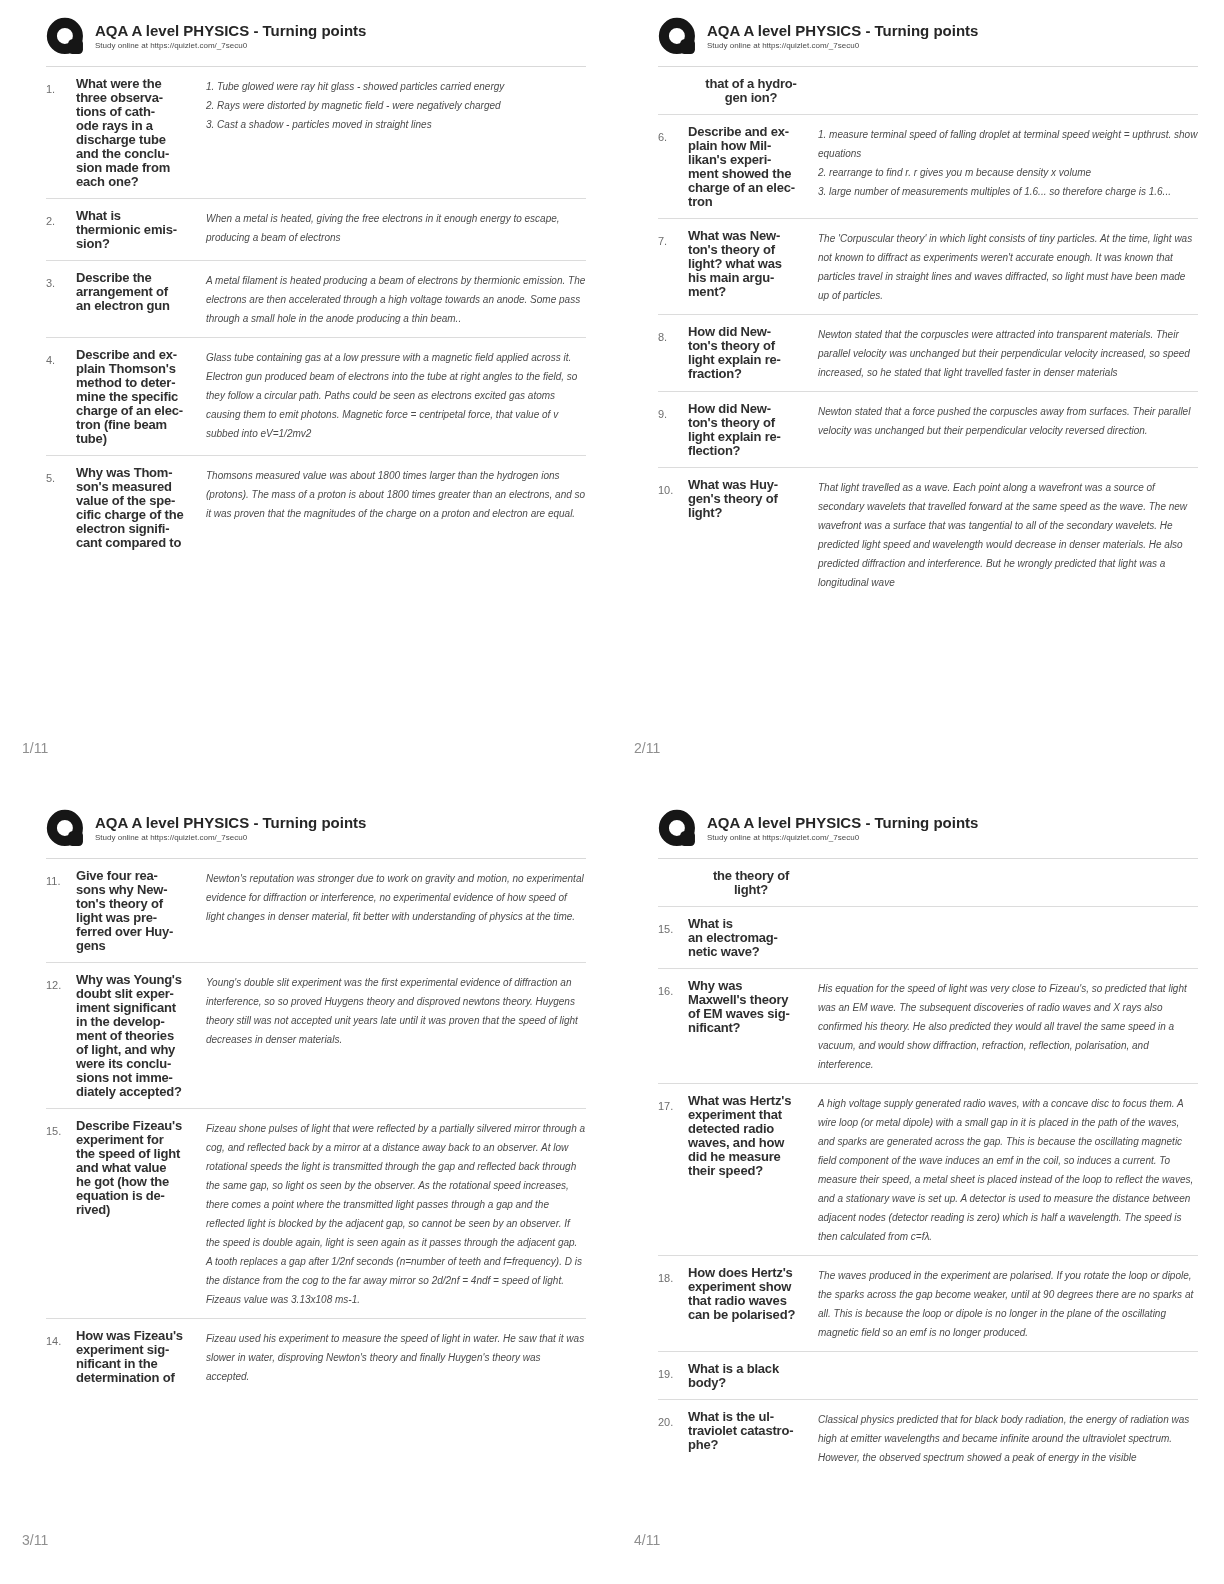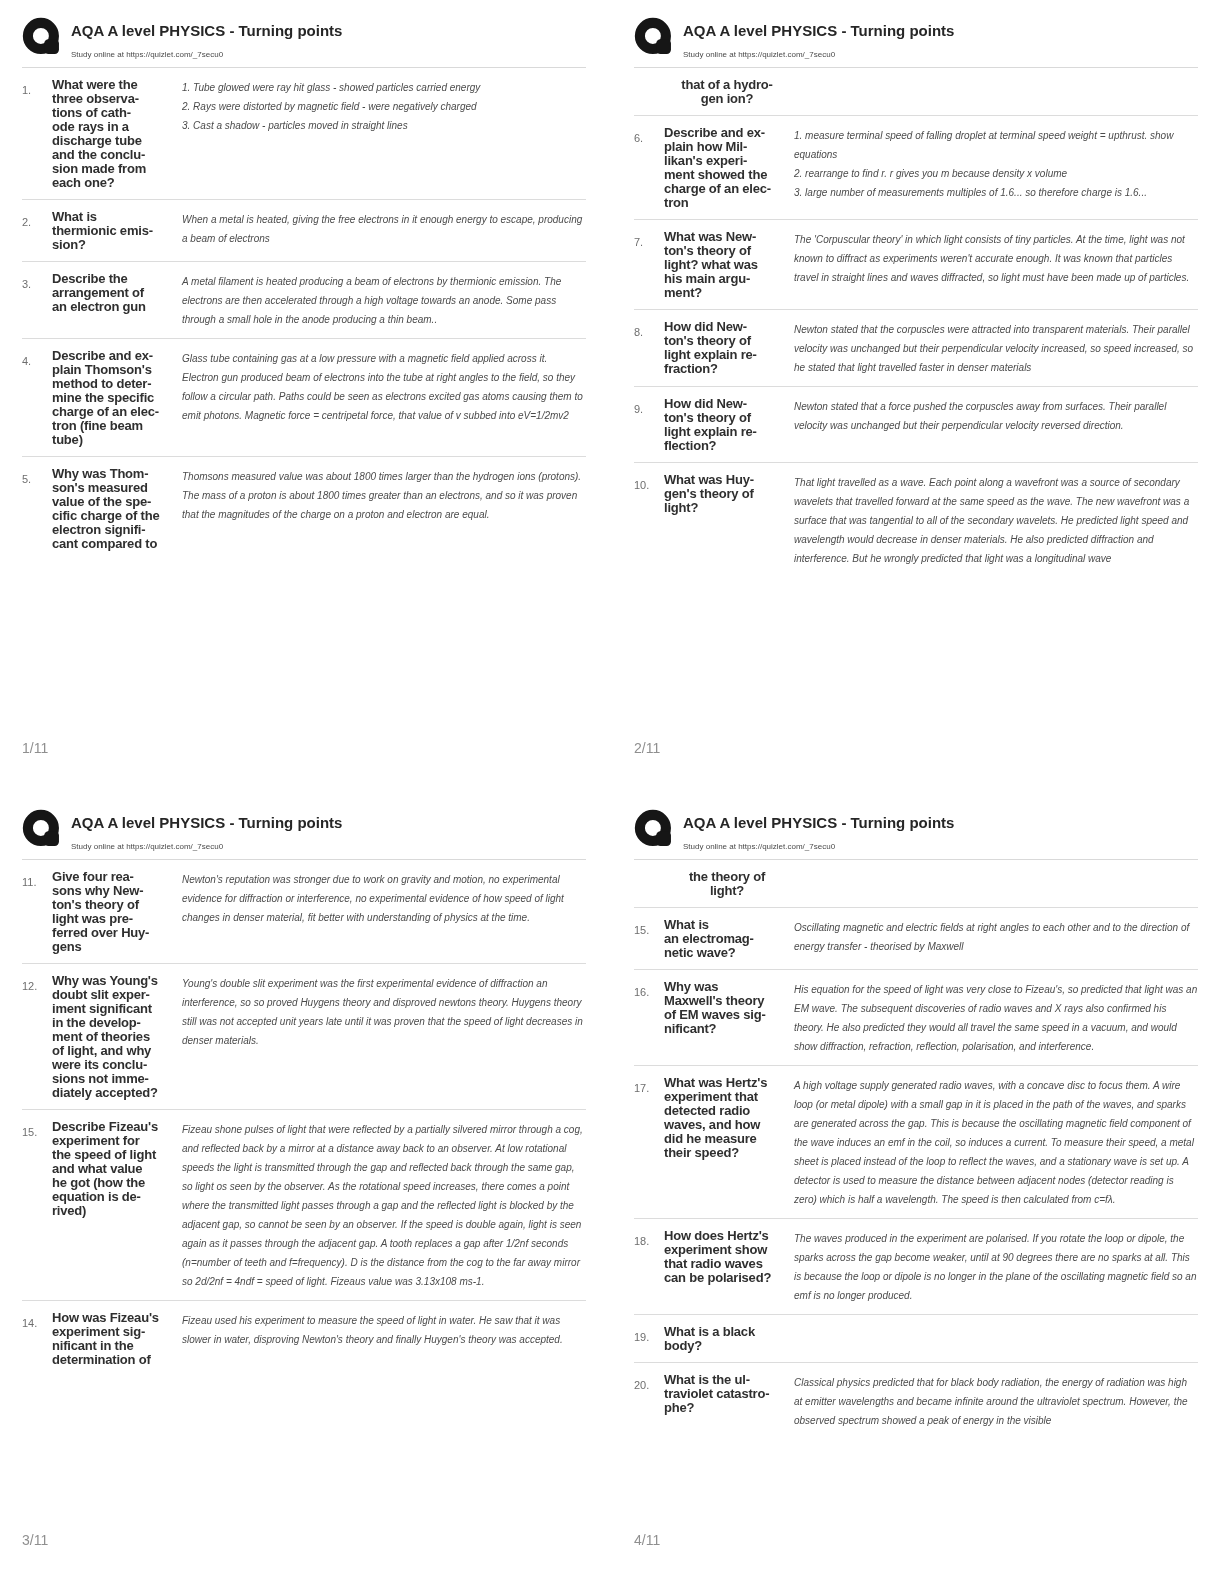--- a/index.html
+++ b/index.html
@@ -9,20 +9,21 @@
     background: #ffffff;
     font-family: "Liberation Sans", sans-serif;
     position: relative;
     color: #2f2f2f;
   }
   .page {
     position: absolute;
     width: 612px; height: 792px;
     overflow: hidden;
     background: #fff;
+    padding-left: 24px;
   }
   #page1 { left: 0;     top: 0; }
   #page2 { left: 612px; top: 0; }
   #page3 { left: 0;     top: 792px; }
   #page4 { left: 612px; top: 792px; }
 
   .page-inner { margin: 0 26px 0 22px; }
 
   .page-header {
     display: flex;
@@ -34,21 +35,21 @@
   .head-text { padding-top: 5px; }
   .doc-title {
     margin: 0;
     font-size: 15px;
     font-weight: bold;
     color: #262626;
     letter-spacing: 0;
     line-height: 18px;
   }
   .doc-subtitle {
-    margin: 10px 0 0 0;
+    margin: 1px 0 0 0;
     font-size: 8px;
     color: #4a4a4a;
     line-height: 10px;
   }
 
   .card-row {
     display: grid;
     grid-template-columns: 30px 130px 1fr;
     padding: 10px 0 9px 0;
   }
@@ -299,21 +300,20 @@
     <div class="cards">
         <div class="card-row continuation">
           <div class="card-q">the theory of
 light?</div>
         </div>
         <div class="card-row">
           <div class="card-num">15.</div>
           <div class="card-q">What is
 an electromag-
 netic wave?</div>
-          <div class="card-a">Oscillating magnetic and electric fields at right angles to each other and to the direction of energy transfer - theorised by Maxwell</div>
         </div>
         <div class="card-row">
           <div class="card-num">16.</div>
           <div class="card-q">Why was
 Maxwell's theory
 of EM waves sig-
 nificant?</div>
           <div class="card-a">His equation for the speed of light was very close to Fizeau's, so predicted that light was an EM wave. The subsequent discoveries of radio waves and X rays also confirmed his theory. He also predicted they would all travel the same speed in a vacuum, and would show diffraction, refraction, reflection, polarisation, and interference.</div>
         </div>
         <div class="card-row">

